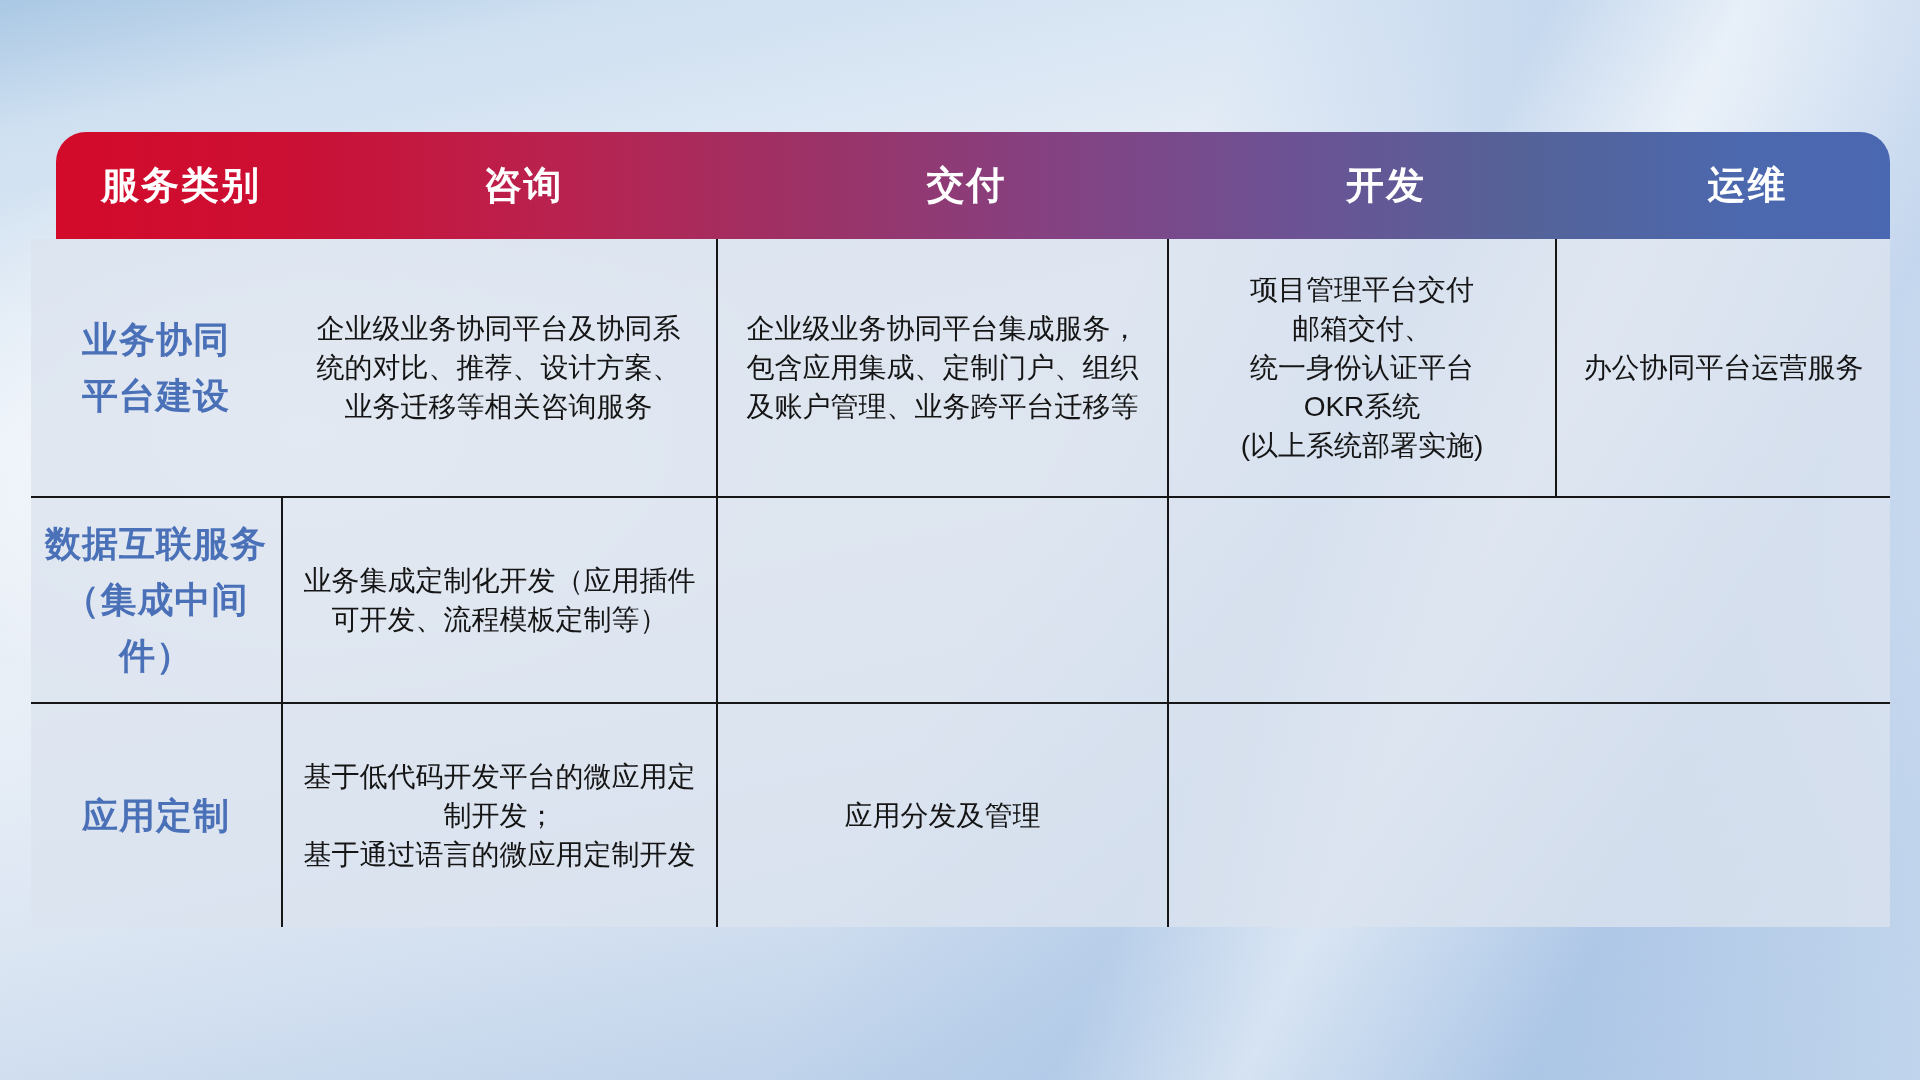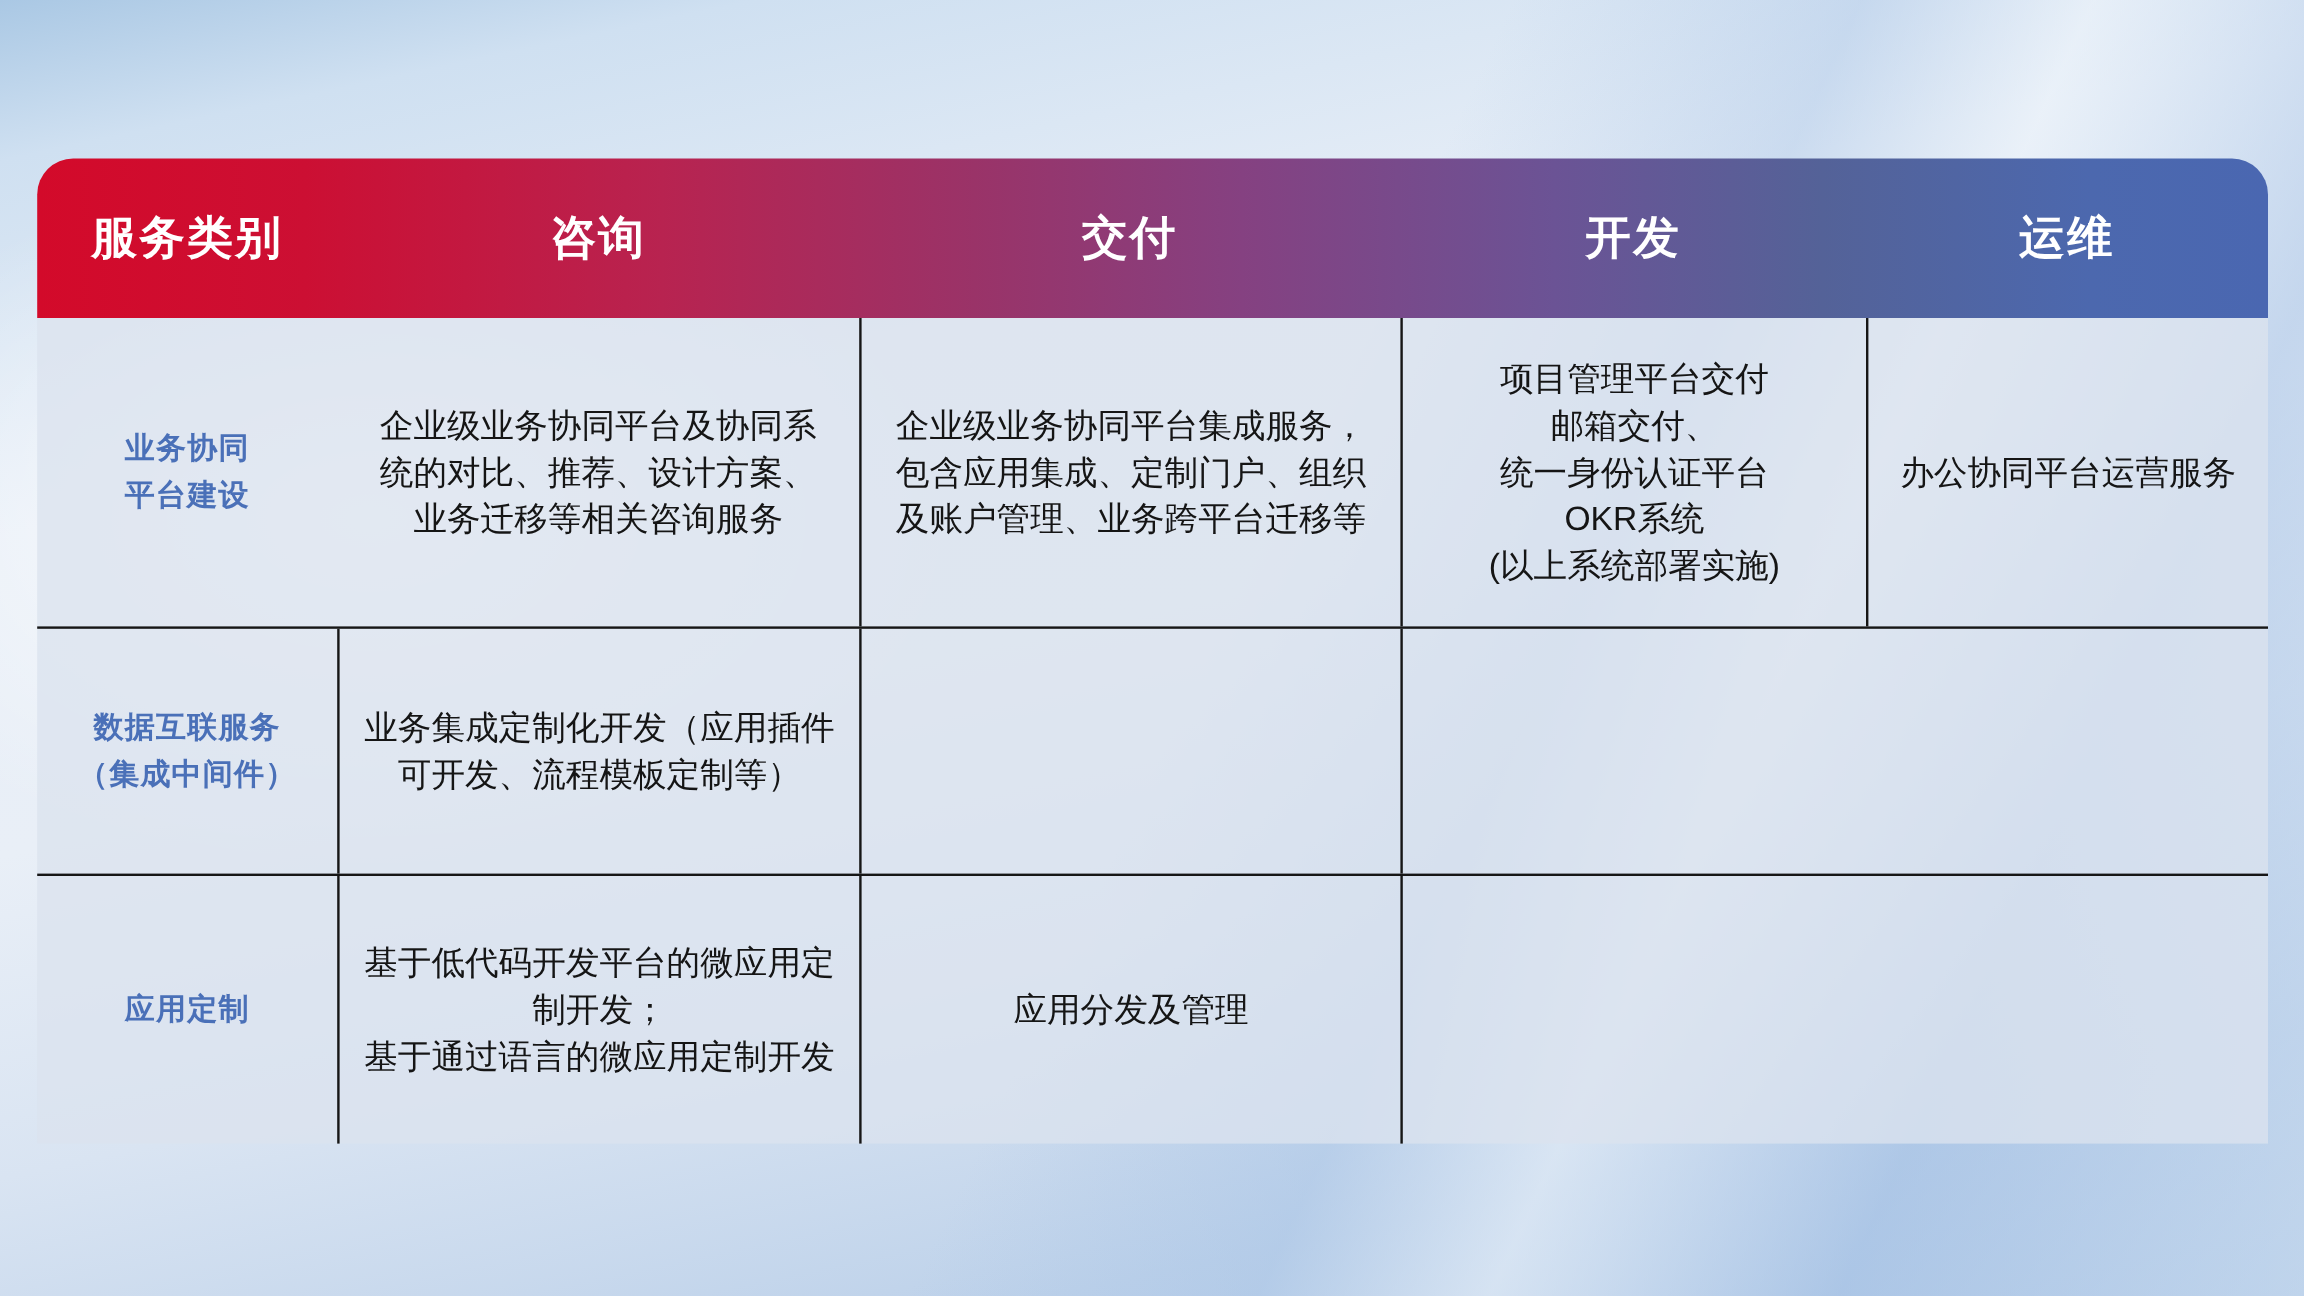--- a/index.html
+++ b/index.html
@@ -17,25 +17,26 @@
     position: absolute;
     left: 31px;
     top: 132px;
     width: 1859px;
     height: 813px;
   }
 
   .header-row {
     display: grid;
     grid-template-columns: 250px 435px 451px 388px 335px;
-    height: 133px;
+    height: 107px;
     border-radius: 30px 30px 0 0;
     background: linear-gradient(90deg,
       #d30a2a 0%, #cc0f33 12%, #b82350 28%, #9a3368 42%,
       #854181 54%, #6b5395 68%, #546298 80%, #4c68ae 92%, #4a67b1 100%);
+    margin-left: 25px;
   }
   .header-cell {
     display: flex;
     align-items: center;
     justify-content: center;
     color: #ffffff;
     font-size: 38px;
     font-weight: bold;
     letter-spacing: 2px;
   }
@@ -61,21 +62,21 @@
     white-space: pre-line;
     color: #151515;
     font-size: 28px;
     line-height: 1.4;
     padding: 0 20px;
   }
   .t-cell.c3, .t-cell.c4, .t-cell.c5 { border-left: 2px solid #161616; }
   .t-cell.cat {
     color: #4a70b8;
     font-weight: bold;
-    font-size: 25px;
+    font-size: 36px;
     line-height: 1.55;
     letter-spacing: 1px;
     padding: 0 6px;
   }
 </style>
 </head>
 <body>
 
 <div class="table-wrap">
 

